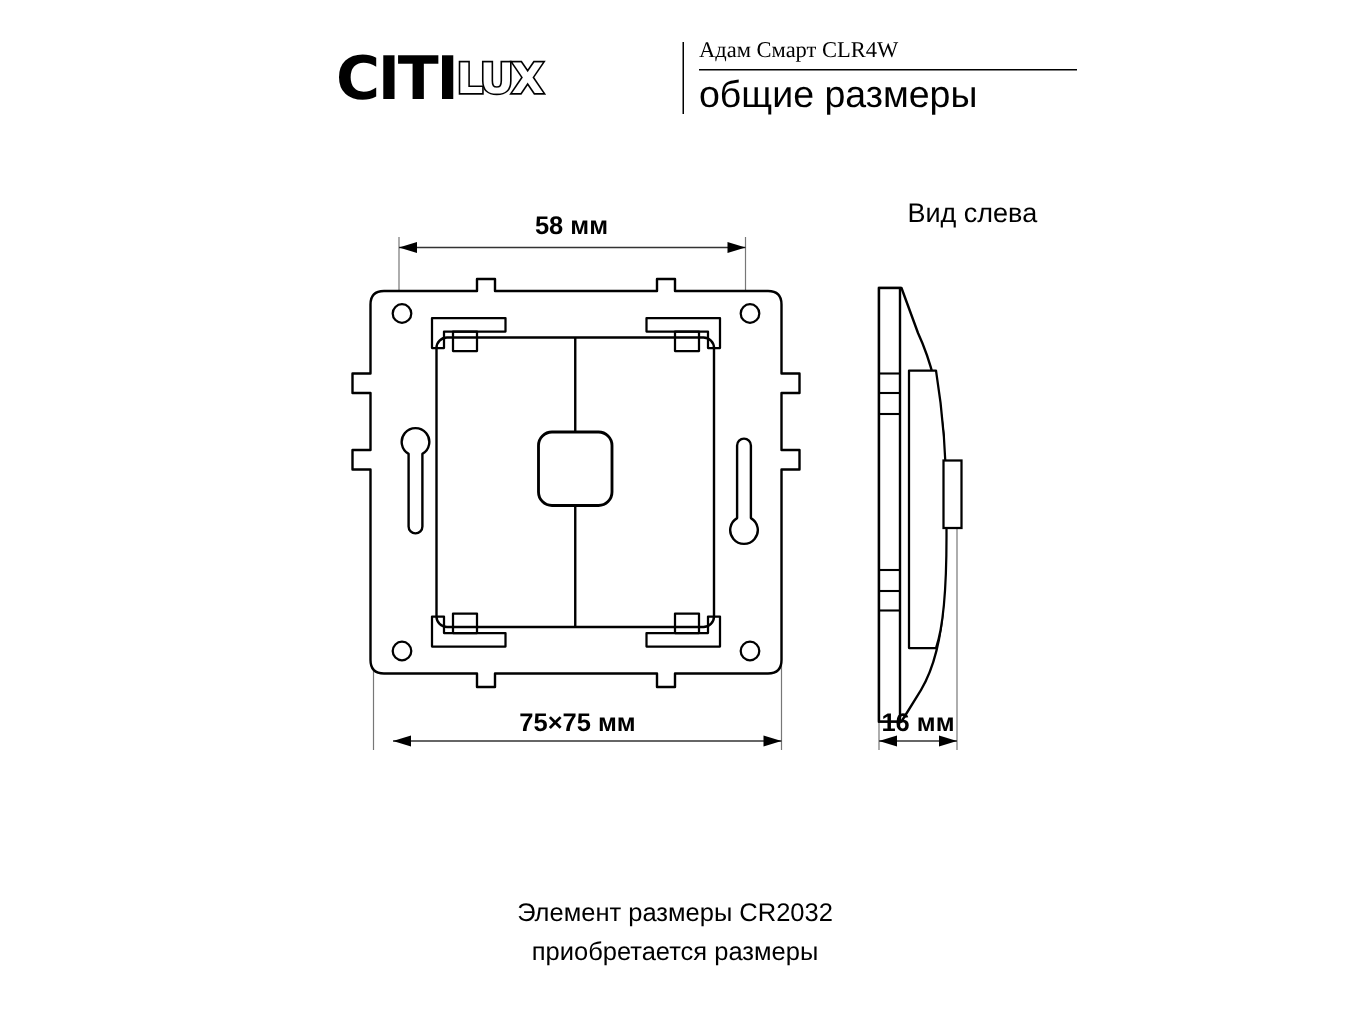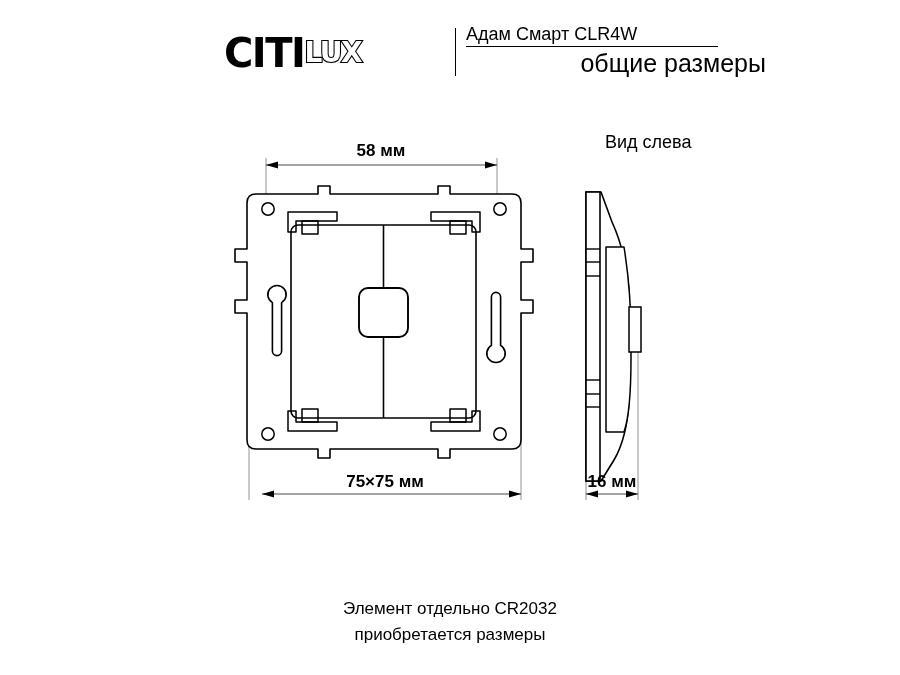--- a/index.html
+++ b/index.html
@@ -58,37 +58,37 @@
     height: 48px;
     background: #000000;
   }
   #header-text {
     position: absolute;
     left: 466px;
     top: 10px;
     width: 300px;
   }
   #title-model {
-    font-family: Liberation Sans, sans-serif;
-    font-size: 18px;
+    font-family: Liberation Serif, serif;
+    font-size: 15px;
     line-height: 20px;
     text-align: left;
     white-space: nowrap;
   }
   #title-rule {
     width: 252px;
     height: 1px;
     background: #000000;
     margin: 2px 0 2px 0;
   }
   #title-sub {
     font-family: "Liberation Sans", sans-serif;
     font-size: 25px;
     line-height: 29px;
-    text-align: right;
+    text-align: left;
     white-space: nowrap;
   }
 
   
   #drawing {
     position: absolute;
     left: 0;
     top: 0;
     width: 900px;
     height: 675px;
@@ -257,15 +257,15 @@
       <line x1="586" y1="494" x2="638" y2="494" stroke="#333333" stroke-width="0.9"></line>
       <polygon points="586,494 598,490.4 598,497.6" fill="#000000"></polygon>
       <polygon points="638,494 626,490.4 626,497.6" fill="#000000"></polygon>
     </g>
     <text x="612" y="487" text-anchor="middle" font-family="Liberation Sans, sans-serif" font-size="17" font-weight="bold" fill="#000000">16 мм</text>
   </g>
 
 </svg>
 
 <div id="footer">
-  <div class="footer-line">Элемент отдельно CR2032</div>
+  <div class="footer-line">Элемент размеры CR2032</div>
   <div class="footer-line">приобретается размеры</div>
 </div>
 
 </body></html>

